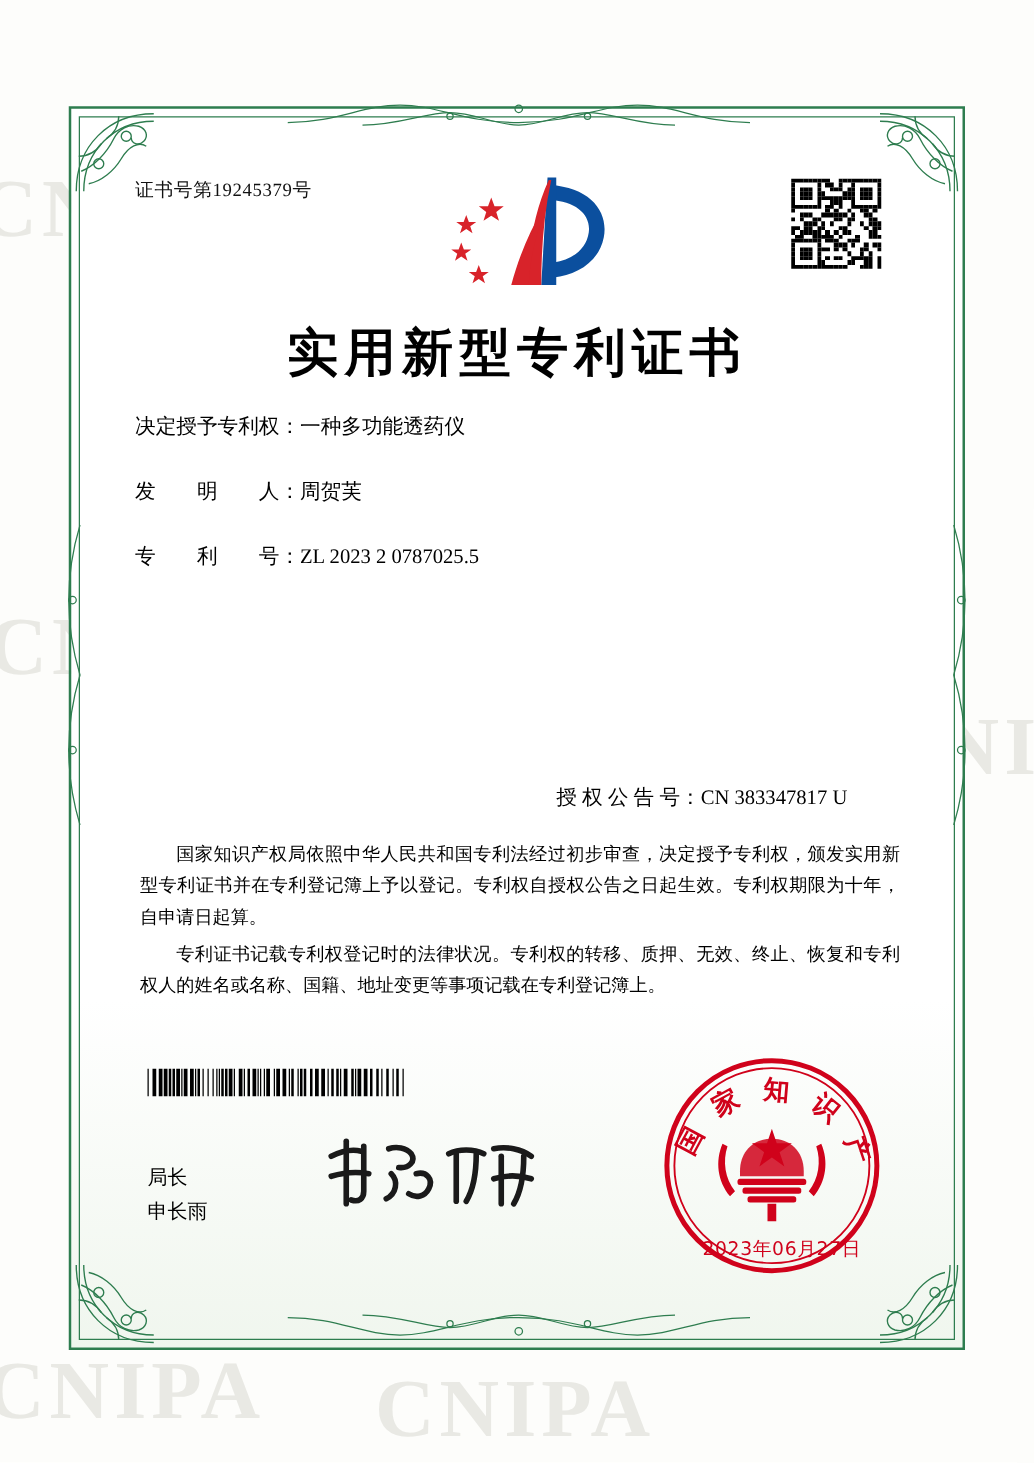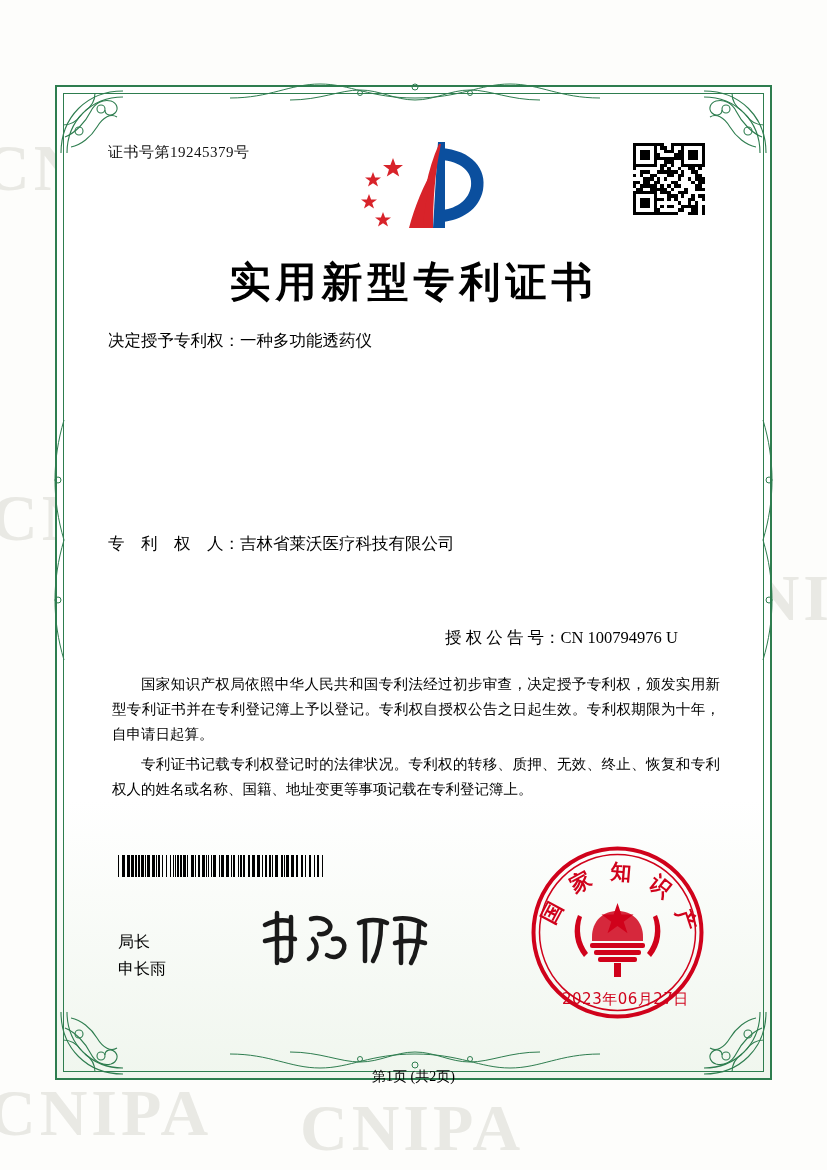--- a/index.html
+++ b/index.html
@@ -769,25 +769,28 @@
         <i style="background: transparent;"></i>
         <i></i>
       </div>
   </div>
 
   <div class="title">实用新型专利证书</div>
 
   <div class="field f1">
     <span class="lbl">决定授予专利权：</span><span class="val">一种多功能透药仪</span>
   </div>
-  <div class="field f5">
-    <span class="lbl">专　利　权　人：</span><span class="val">吉林省莱沃医疗科技有限公司</span>
+  <div class="field f2">
+    <span class="lbl">发　　明　　人：</span><span class="val">周贺芙</span>
+  </div>
+  <div class="field f3">
+    <span class="lbl">专　　利　　号：</span><span class="val">ZL 2023 2 0787025.5</span>
   </div>
   <div class="field f7b">
-    <span class="lbl">授 权 公 告 号：</span><span class="val">CN 100794976 U</span>
+    <span class="lbl">授 权 公 告 号：</span><span class="val">CN 383347817 U</span>
   </div>
 
   <div class="para p2">专利证书记载专利权登记时的法律状况。专利权的转移、质押、无效、终止、恢复和专利权人的姓名或名称、国籍、地址变更等事项记载在专利登记簿上。</div>
   <div class="para p1">国家知识产权局依照中华人民共和国专利法经过初步审查，决定授予专利权，颁发实用新型专利证书并在专利登记簿上予以登记。专利权自授权公告之日起生效。专利权期限为十年，自申请日起算。</div>
 
   <div class="barcode" id="barcode">
       <i style="width: 1px; margin-right: 3px;"></i>
       <i style="width: 3px; margin-right: 2px;"></i>
       <i style="width: 3px; margin-right: 1px;"></i>
       <i style="width: 3px; margin-right: 1px;"></i>
@@ -887,14 +890,13 @@
       <defs>
         <path id="arcpath" d="M 22 92 A 66 66 0 0 1 153 92" fill="none"></path>
       </defs>
       <text font-family="DejaVu Sans, sans-serif" font-size="21" font-weight="bold" fill="#d0021b" letter-spacing="5">
         <textPath href="#arcpath" startOffset="6%">国 家 知 识 产 权 局</textPath>
       </text>
     </g>
   </svg>
   <div class="seal-date">2023年06月27日</div>
 
-  <div class="page-no">第1页 (共2页)</div>
 </div>
 
 </body></html>

